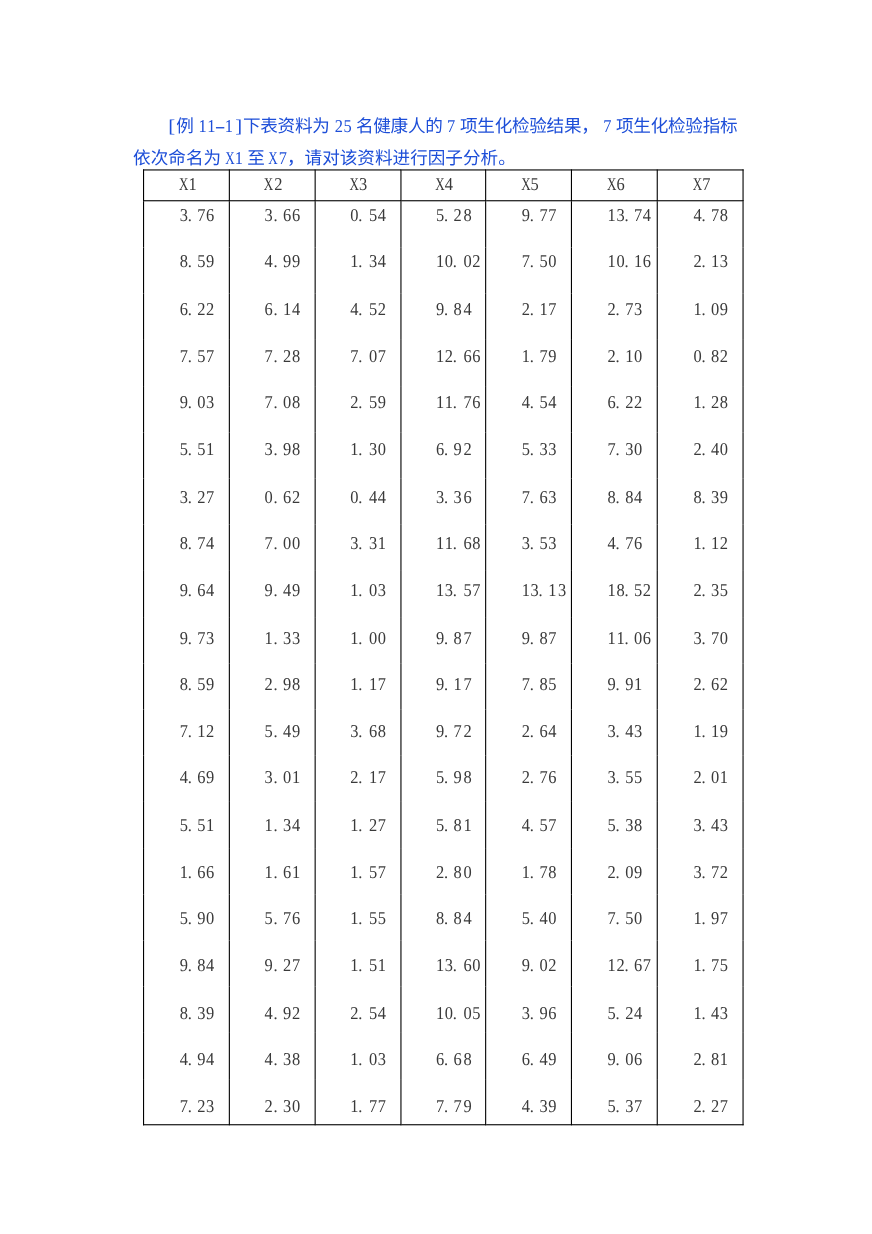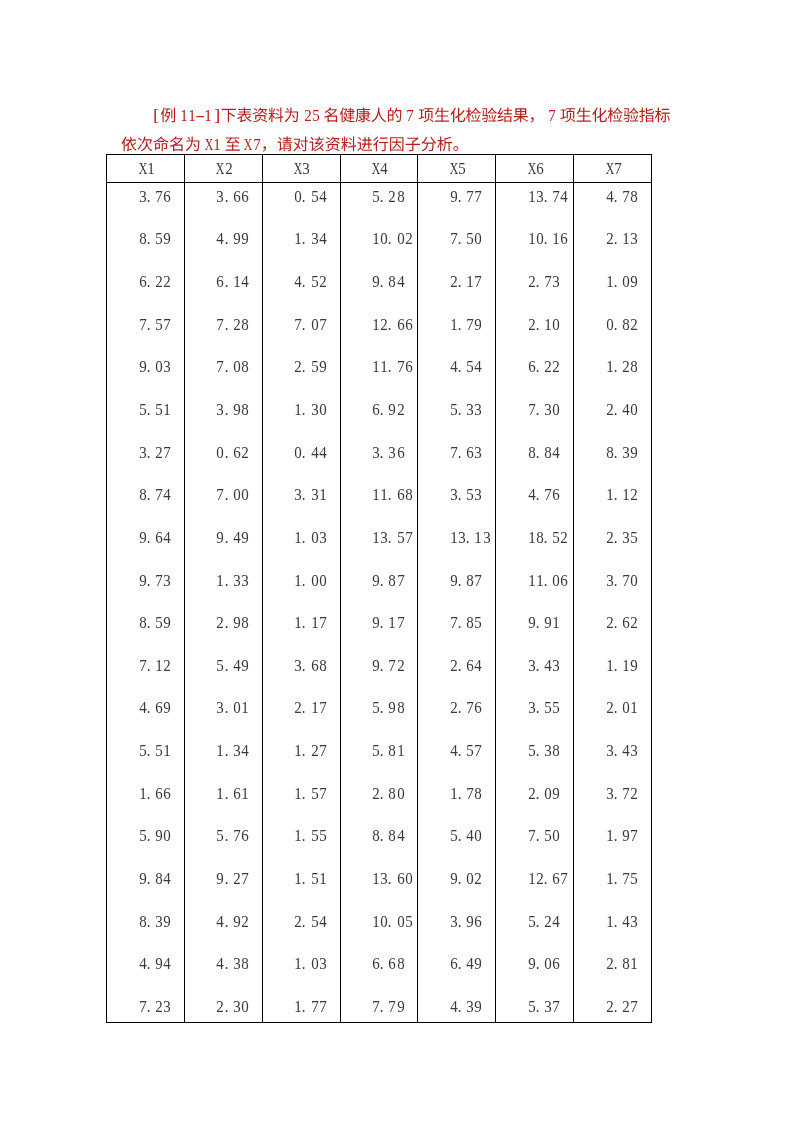--- a/index.html
+++ b/index.html
@@ -24,21 +24,21 @@
   #intro {
     margin: 0;
     position: absolute;
     left: 120.5px;
     top: 100.8px;
     width: 565px;
     font-size: 15.5px;
     line-height: 29px;
     letter-spacing: 0;
     text-align: left;
-    color: #b91c1c;
+    color: #1d4ed8;
   }
   #intro .ind { display: inline-block; width: 31px; }
   
   .cjk { font-family: "Liberation Serif", serif; font-size: 16px; letter-spacing: 0px; }
   .pline { display: block; white-space: nowrap; }
   .l1 .cjk { letter-spacing: -0.25px; margin-right: 0.25px; }
   
   .gap { display: inline-block; width: 3.7px; }
   .gap.tight { width: 0px; }
 
@@ -55,21 +55,21 @@
     transform: scaleX(0.91);
   }
   .lat > i.al { transform: scaleX(0.72) translateX(-1.9px); }   
   .lat > i.dh { transform: scaleX(1.78); }    
   .lat > i.br { transform: scaleX(1.15); }    
   .lat > i.pt { text-align: left; padding-left: 0px; transform: scaleX(0.91) translateX(-0.8px); }  
 
   
   #tbl {
     position: absolute;
-    left: 106px;
+    left: 130px;
     top: 154px;
     width: 545px;
     border-collapse: collapse;
     table-layout: fixed;
     padding-left: 27px;
   }
   #tbl col { width: 77.857px; }
   #tbl th, #tbl td {
     box-sizing: border-box;
     padding: 0 0 0 31.5px;

